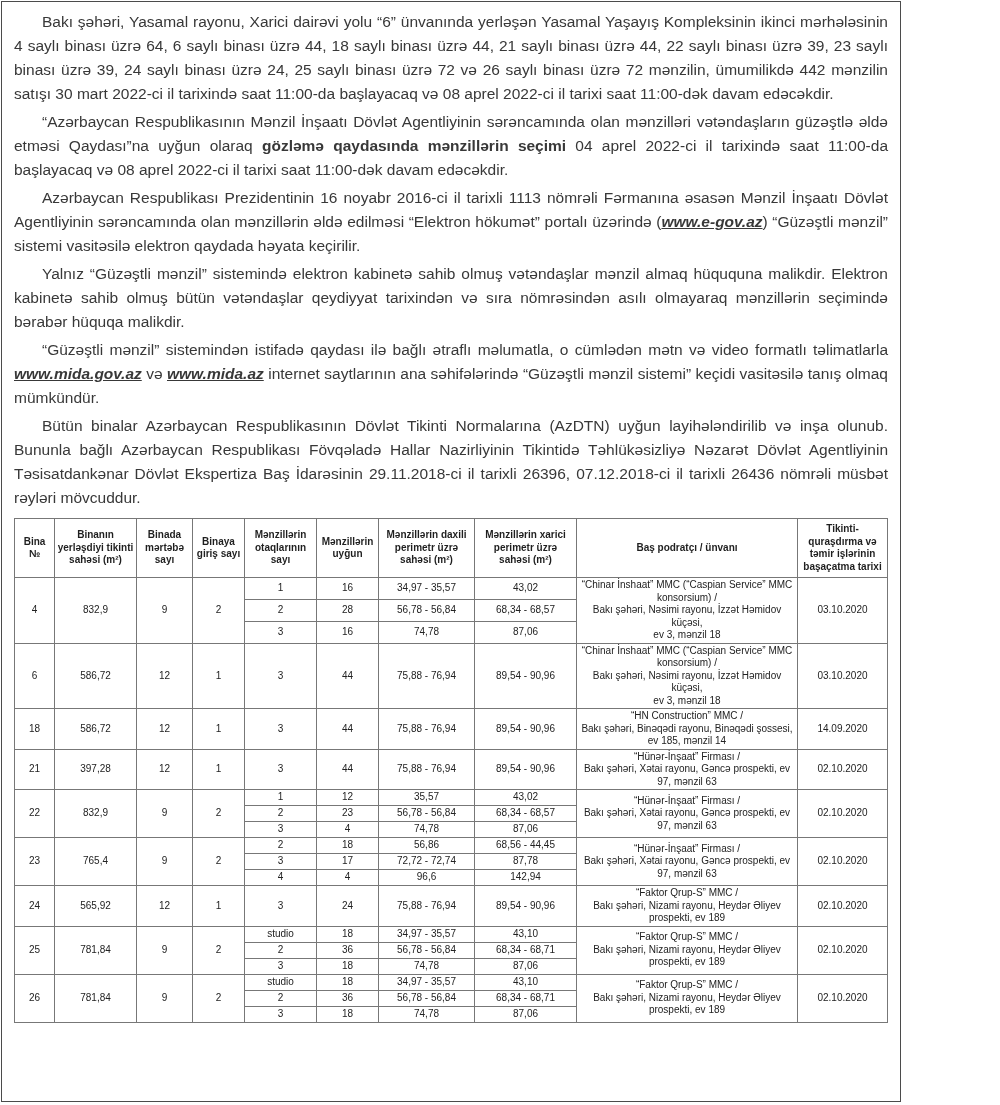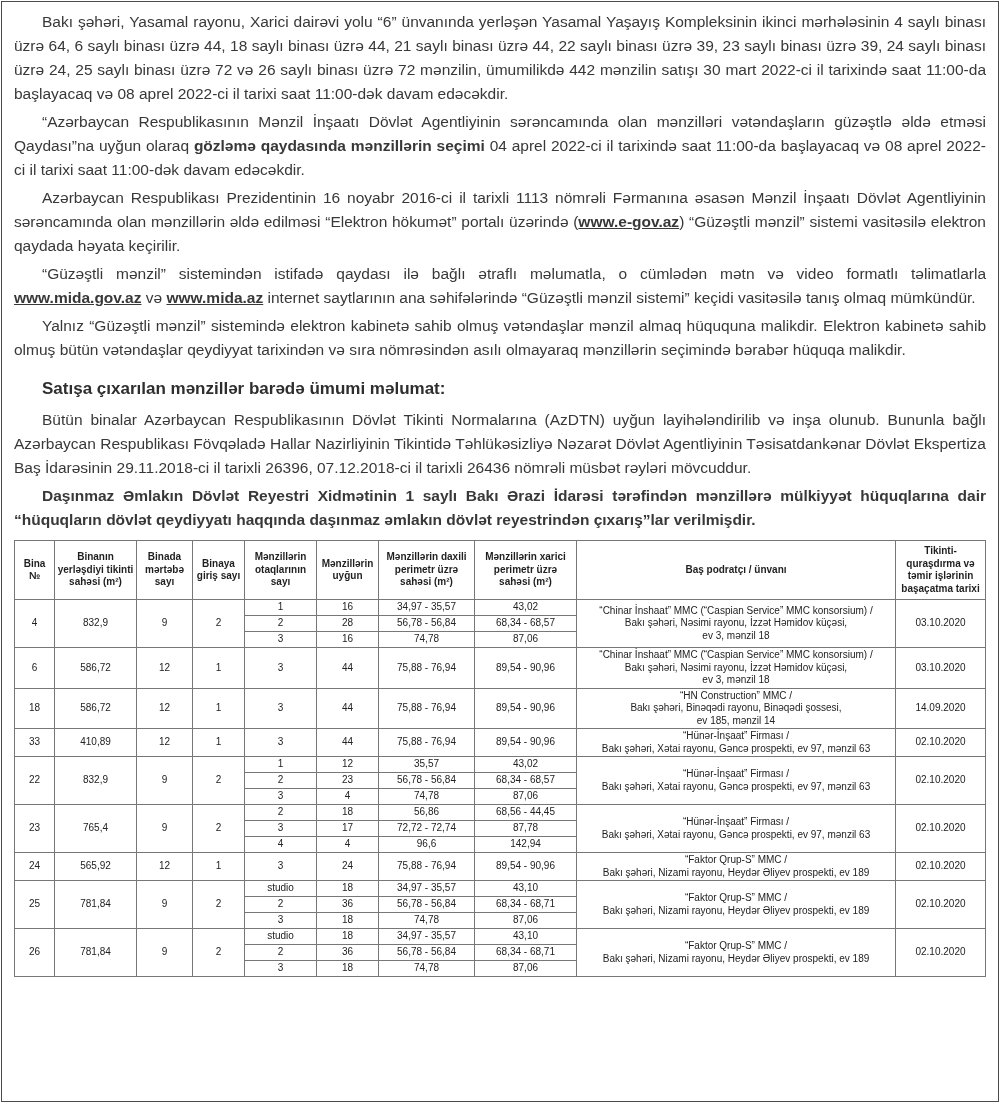--- a/index.html
+++ b/index.html
@@ -1,35 +1,35 @@
 <!DOCTYPE html>
 <html lang="az"><head>
 <meta charset="utf-8">
 <style>
   html, body { background:#ffffff; }
   body { margin:0; padding:1px; width:1000px; box-sizing:border-box; }
   .page {
     box-sizing:border-box;
-    width:998px;
+    width:900px;
     min-height:1101px;
     border:1px solid #4b4b4b;
     padding:8px 12px 8px 12px;
     font-family:"Liberation Sans", sans-serif;
     font-size:15.5px;
     color:#383838;
     background:#ffffff;
   }
   p.para {
     margin:0 0 4px 0;
     text-indent:28px;
     text-align:justify;
     line-height:24px;
   }
   .b { font-weight:bold; }
-  .u { text-decoration:underline; }
+  .u { text-decoration:underline;font-style:italic; }
   p.heading {
     margin:14px 0 6px 0;
     text-indent:28px;
     font-weight:bold;
     font-size:17px;
     line-height:26px;
     color:#2e2e2e;
   }
   table.apt {
     border-collapse:collapse;
@@ -57,29 +57,27 @@
 </style>
 </head>
 <body>
 
 <div class="page">
 
   <div>
       <p class="para"><span>Bakı şəhəri, Yasamal rayonu, Xarici dairəvi yolu “6” ünvanında yerləşən Yasamal Yaşayış Kompleksinin ikinci mərhələsinin 4 saylı binası üzrə 64, 6 saylı binası üzrə 44, 18 saylı binası üzrə 44, 21 saylı binası üzrə 44, 22 saylı binası üzrə 39, 23 saylı binası üzrə 39, 24 saylı binası üzrə 24, 25 saylı binası üzrə 72 və 26 saylı binası üzrə 72 mənzilin, ümumilikdə 442 mənzilin satışı 30 mart 2022-ci il tarixində saat 11:00-da başlayacaq və 08 aprel 2022-ci il tarixi saat 11:00-dək davam edəcəkdir.</span></p>
       <p class="para"><span>“Azərbaycan Respublikasının Mənzil İnşaatı Dövlət Agentliyinin sərəncamında olan mənzilləri vətəndaşların güzəştlə əldə etməsi Qaydası”na uyğun olaraq </span><span class="b">gözləmə qaydasında mənzillərin seçimi</span><span> 04 aprel 2022-ci il tarixində saat 11:00-da başlayacaq və 08 aprel 2022-ci il tarixi saat 11:00-dək davam edəcəkdir.</span></p>
       <p class="para"><span>Azərbaycan Respublikası Prezidentinin 16 noyabr 2016-ci il tarixli 1113 nömrəli Fərmanına əsasən Mənzil İnşaatı Dövlət Agentliyinin sərəncamında olan mənzillərin əldə edilməsi “Elektron hökumət” portalı üzərində (</span><span class="b u">www.e-gov.az</span><span>) “Güzəştli mənzil” sistemi vasitəsilə elektron qaydada həyata keçirilir.</span></p>
+      <p class="para"><span>Yalnız “Güzəştli mənzil” sistemində elektron kabinetə sahib olmuş vətəndaşlar mənzil almaq hüququna malikdir. Elektron kabinetə sahib olmuş bütün vətəndaşlar qeydiyyat tarixindən və sıra nömrəsindən asılı olmayaraq mənzillərin seçimində bərabər hüquqa malikdir.</span></p>
       <p class="para"><span>“Güzəştli mənzil” sistemindən istifadə qaydası ilə bağlı ətraflı məlumatla, o cümlədən mətn və video formatlı təlimatlarla </span><span class="b u">www.mida.gov.az</span><span> və </span><span class="b u">www.mida.az</span><span> internet saytlarının ana səhifələrində “Güzəştli mənzil sistemi” keçidi vasitəsilə tanış olmaq mümkündür.</span></p>
-      <p class="para"><span>Yalnız “Güzəştli mənzil” sistemində elektron kabinetə sahib olmuş vətəndaşlar mənzil almaq hüququna malikdir. Elektron kabinetə sahib olmuş bütün vətəndaşlar qeydiyyat tarixindən və sıra nömrəsindən asılı olmayaraq mənzillərin seçimində bərabər hüquqa malikdir.</span></p>
     </div>
 
-  <p class="heading">Satışa çıxarılan mənzillər barədə ümumi məlumat:</p>
 
   <div>
       <p class="para"><span>Bütün binalar Azərbaycan Respublikasının Dövlət Tikinti Normalarına (AzDTN) uyğun layihələndirilib və inşa olunub. Bununla bağlı Azərbaycan Respublikası Fövqəladə Hallar Nazirliyinin Tikintidə Təhlükəsizliyə Nəzarət Dövlət Agentliyinin Təsisatdankənar Dövlət Ekspertiza Baş İdarəsinin 29.11.2018-ci il tarixli 26396, 07.12.2018-ci il tarixli 26436 nömrəli müsbət rəyləri mövcuddur.</span></p>
-      <p class="para b"><span>Daşınmaz Əmlakın Dövlət Reyestri Xidmətinin 1 saylı Bakı Ərazi İdarəsi tərəfindən mənzillərə mülkiyyət hüquqlarına dair “hüquqların dövlət qeydiyyatı haqqında daşınmaz əmlakın dövlət reyestrindən çıxarış”lar verilmişdir.</span></p>
     </div>
 
   <table class="apt">
     <colgroup>
       <col style="width:40px">
       <col style="width:82px">
       <col style="width:56px">
       <col style="width:52px">
       <col style="width:72px">
       <col style="width:62px">
@@ -151,22 +149,22 @@
           <td class="small">3</td>
           <td class="small">44</td>
           <td class="small">75,88 - 76,94</td>
           <td class="small">89,54 - 90,96</td>
           <td class="small podratci">“HN Construction” MMC /
 Bakı şəhəri, Binəqədi rayonu, Binəqədi şossesi,
 ev 185, mənzil 14</td>
           <td class="small">14.09.2020</td>
         </tr>
         <tr>
-          <td class="small">33</td>
-          <td class="small">410,89</td>
+          <td class="small">21</td>
+          <td class="small">397,28</td>
           <td class="small">12</td>
           <td class="small">1</td>
           <td class="small">3</td>
           <td class="small">44</td>
           <td class="small">75,88 - 76,94</td>
           <td class="small">89,54 - 90,96</td>
           <td class="small podratci">“Hünər-İnşaat” Firması /
 Bakı şəhəri, Xətai rayonu, Gəncə prospekti, ev 97, mənzil 63</td>
           <td class="small">02.10.2020</td>
         </tr>

